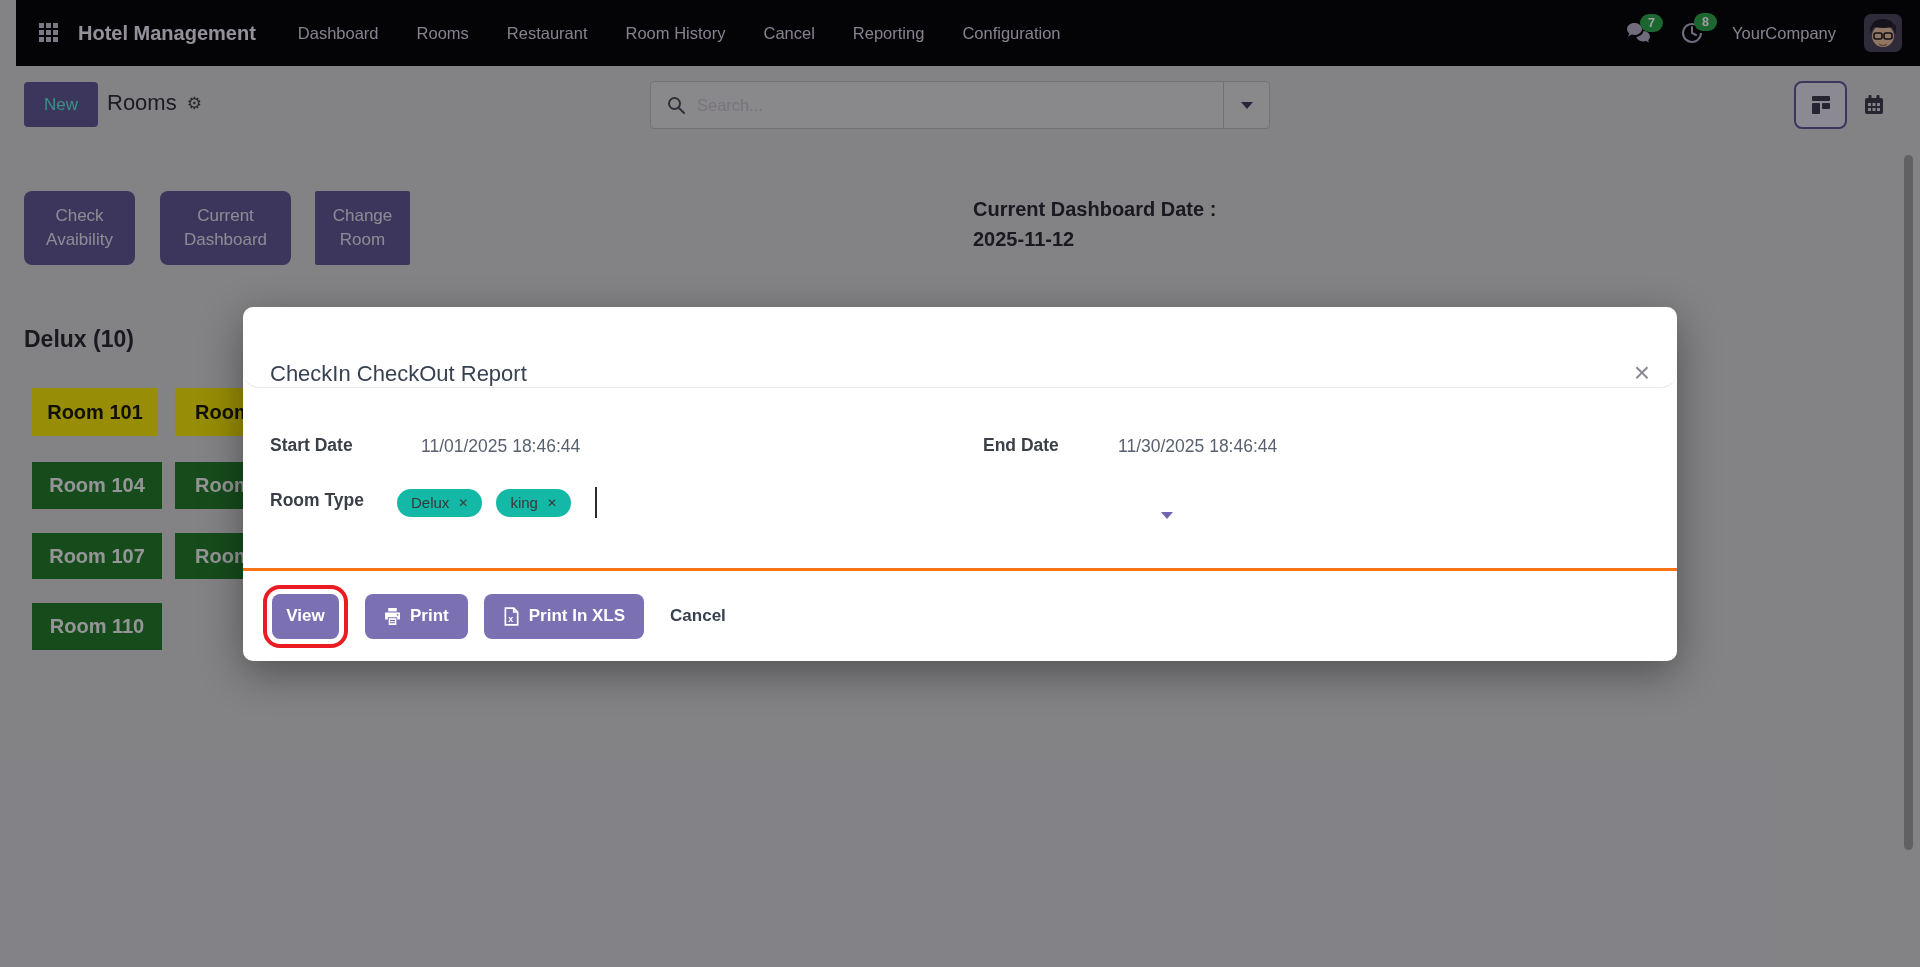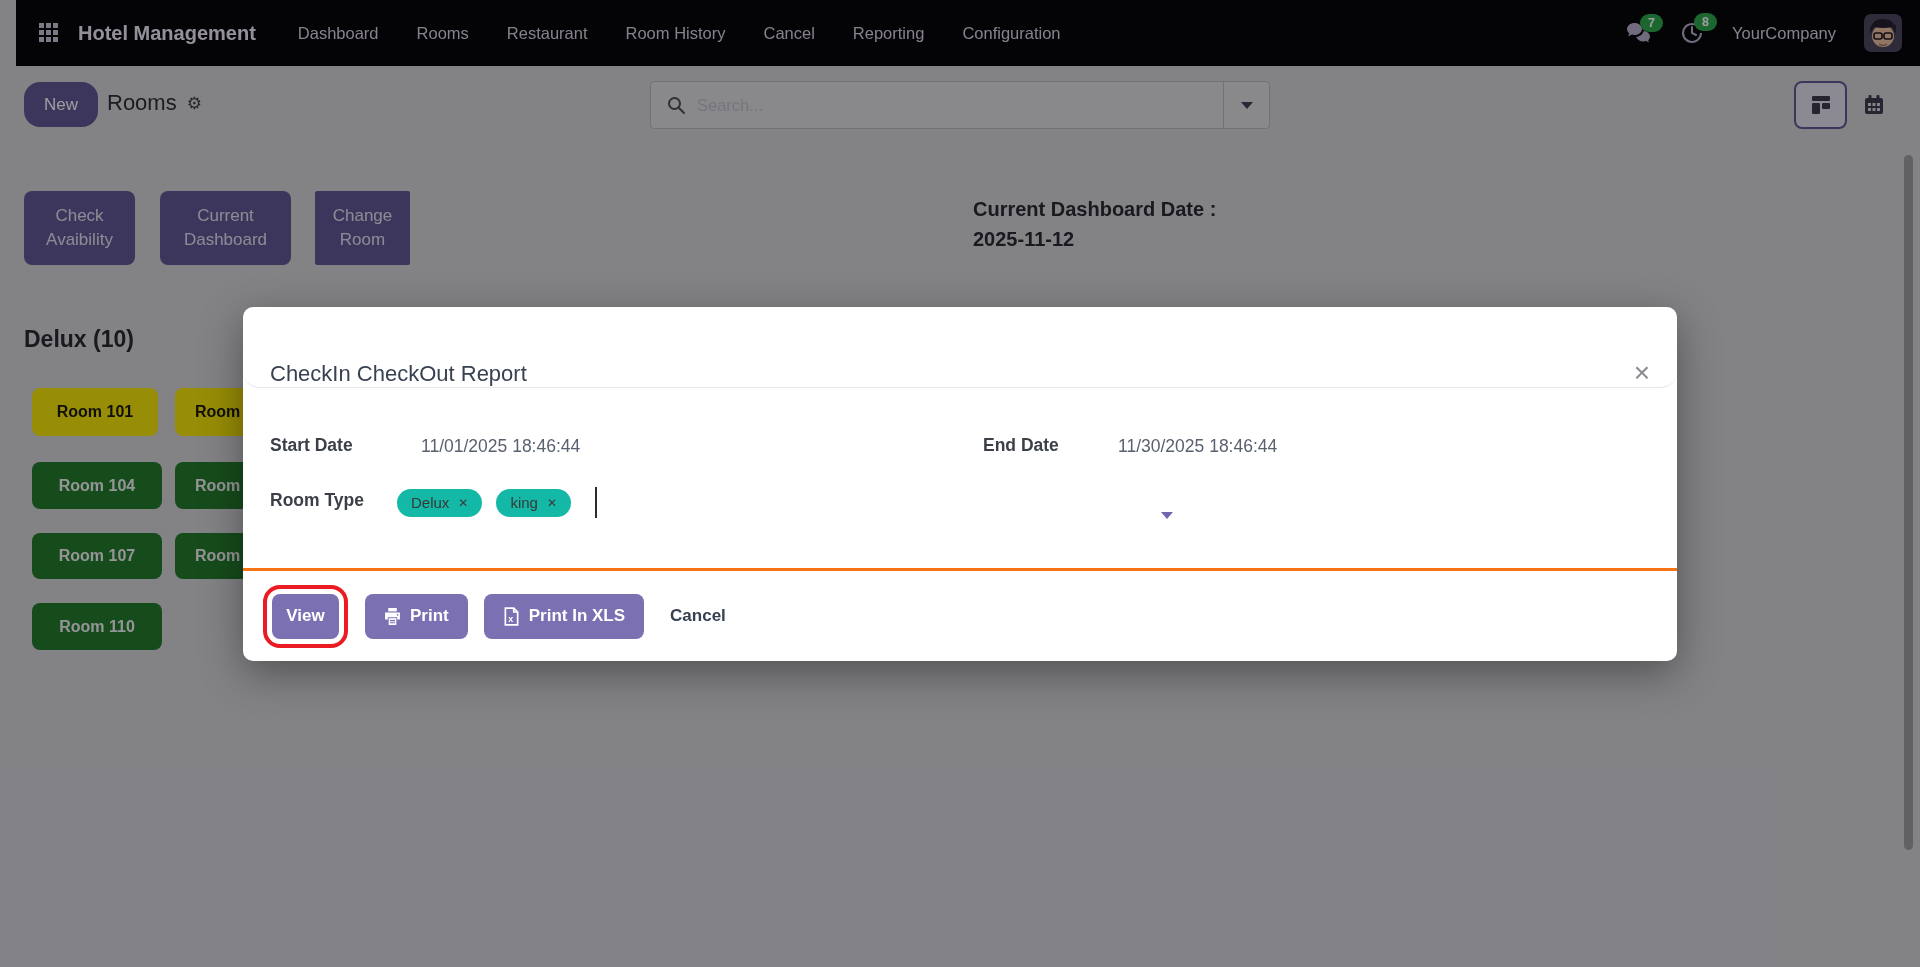--- a/index.html
+++ b/index.html
@@ -16,21 +16,21 @@
   .nav-right { margin-left:auto; display:flex; align-items:center; gap:28px; }
   .icon-wrap { position:relative; cursor:pointer; display:flex; }
   .nav-badge { position:absolute; top:-8px; left:14px; background:#28a745; color:#fff;
                font-size:12.5px; font-weight:700; padding:2px 8px; border-radius:10px; line-height:14px; }
   .company { color:#d9d3e2; font-size:16.5px; cursor:pointer; }
   .avatar { width:38px; height:38px; border-radius:7px; overflow:hidden; cursor:pointer; }
 
   
   .control-panel { position:absolute; top:66px; left:0; right:0; height:77px; }
   .new-btn { position:absolute; left:24px; top:16px; width:74px; height:45px; background:#5f558f;
-             color:#ffffff; font-size:17px; border:none; border-radius:16px; cursor:pointer; }
+             color:#5eead4; font-size:17px; border:none; border-radius:4px; cursor:pointer; }
   .view-title { position:absolute; left:107px; top:24px; font-size:22px; color:#2b2b30; display:flex; align-items:center; gap:10px; }
   .gear { font-size:17px; color:#3b3b40; cursor:pointer; }
   .searchbar { position:absolute; left:650px; top:15px; width:620px; height:48px; background:#dedede;
                border:1px solid #b8b8be; border-radius:4px; display:flex; align-items:center; }
   .search-icon { margin:0 12px 0 16px; display:flex; }
   .searchbar input { flex:1; border:none; outline:none; background:transparent; font-size:16.5px; color:#3a3a42;
                      font-family:"Liberation Sans",sans-serif; }
   .searchbar input::placeholder { color:#c1bdc7; }
   .search-toggle { width:46px; height:100%; border-left:1px solid #b8b8be; display:flex; align-items:center; justify-content:center; cursor:pointer; }
   .caret-down { width:0; height:0; border-left:6px solid transparent; border-right:6px solid transparent; border-top:7px solid #3f3b52; }
@@ -40,21 +40,21 @@
   .switch-btn.active { border:2px solid #5f558f; background:#e2dfea; }
 
   
   .action-btn { position:absolute; background:#5f558f; color:#e6e1ee; font-size:17px; border:none;
                 display:flex; align-items:center; justify-content:center; text-align:center; cursor:pointer; line-height:24px; padding:4px 8px; }
   .ab1 { left:24px; top:191px; width:111px; height:74px; border-radius:8px; }
   .ab2 { left:160px; top:191px; width:131px; height:74px; border-radius:8px; }
   .ab3 { left:315px; top:191px; width:95px; height:74px; border-radius:2px; }
   .date-block { position:absolute; left:973px; top:194px; font-size:20px; font-weight:700; color:#26262b; line-height:30px; }
   .section-title { position:absolute; left:24px; top:326px; font-size:23px; font-weight:600; color:#26262b; }
-  .room-btn { position:absolute; border:none; border-radius:8px; font-size:16px; font-weight:700; cursor:pointer;
+  .room-btn { position:absolute; border:none; border-radius:0; font-size:20px; font-weight:700; cursor:pointer;
               display:flex; align-items:center; justify-content:center; }
   .room-yellow { background:#f5e600; color:#151505; }
   .room-green  { background:#1e7b26; color:#f2f2f2; }
   .r101 { left:32px; top:388px; width:126px; height:48px; }
   .p1   { left:175px; top:388px; width:130px; height:48px; justify-content:flex-start; padding-left:20px; }
   .r104 { left:32px; top:462px; width:130px; height:47px; }
   .p2   { left:175px; top:462px; width:130px; height:47px; justify-content:flex-start; padding-left:20px; }
   .r107 { left:32px; top:533px; width:130px; height:46px; }
   .p3   { left:175px; top:533px; width:130px; height:46px; justify-content:flex-start; padding-left:20px; }
   .r110 { left:32px; top:603px; width:130px; height:47px; }

